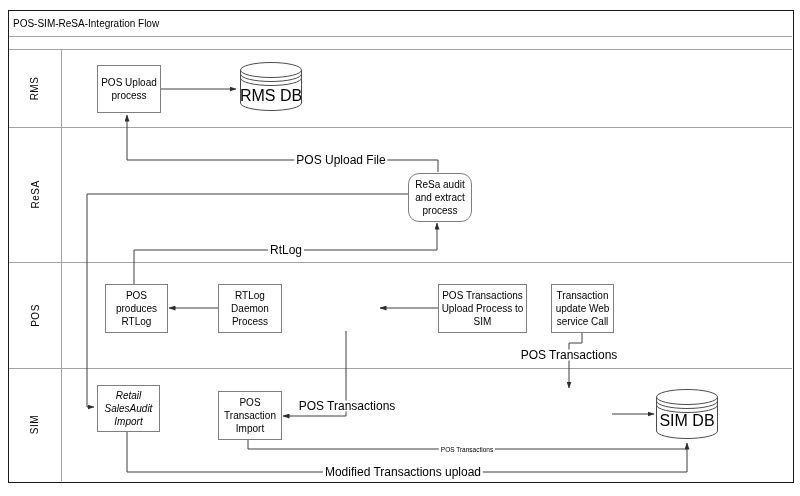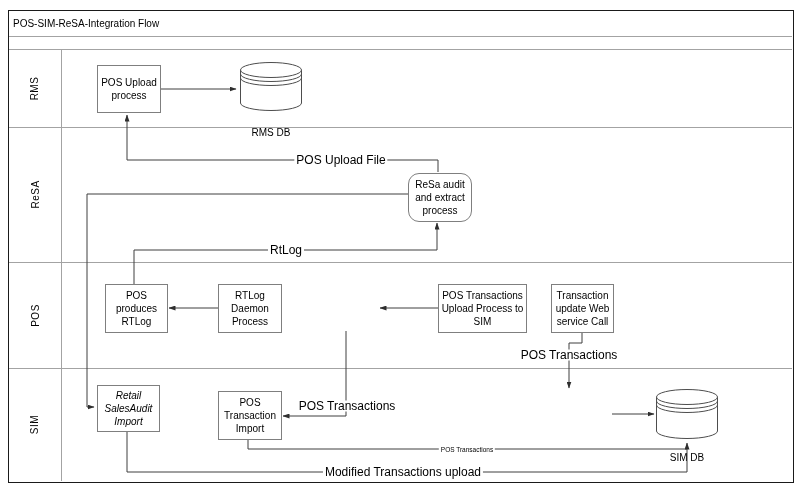--- a/index.html
+++ b/index.html
@@ -13,21 +13,21 @@
   .lane-label{position:absolute;left:9px;width:52px;display:flex;align-items:center;justify-content:center;}
   .lane-label span{transform:rotate(-90deg);font-size:10px;letter-spacing:0.5px;white-space:nowrap;}
   .node{position:absolute;border:1px solid #7f7f7f;background:#fff;display:flex;
         align-items:center;justify-content:center;text-align:center;
         font-size:10px;line-height:13px;white-space:pre-line;}
   .edges{position:absolute;left:0;top:0;pointer-events:none;}
   .elabel{position:absolute;background:#fff;font-size:12px;line-height:11px;padding:0 2px;
           white-space:nowrap;transform:translate(-50%,-50%);}
   .elabel.left-anchor{transform:translateY(-50%);}
   .elabel.tiny{font-size:6.5px;line-height:7px;}
-  .cyl-label{position:absolute;font-size:10px;transform:translate(-50%,-50%);white-space:nowrap;margin-top:36px;}
+  .cyl-label{position:absolute;font-size:16px;transform:translate(-50%,-50%);white-space:nowrap;}
 </style>
 </head>
 <body>
 
 <div class="page">
 
   <div class="frame"></div>
 
   <div class="title">POS-SIM-ReSA-Integration Flow</div>
 

